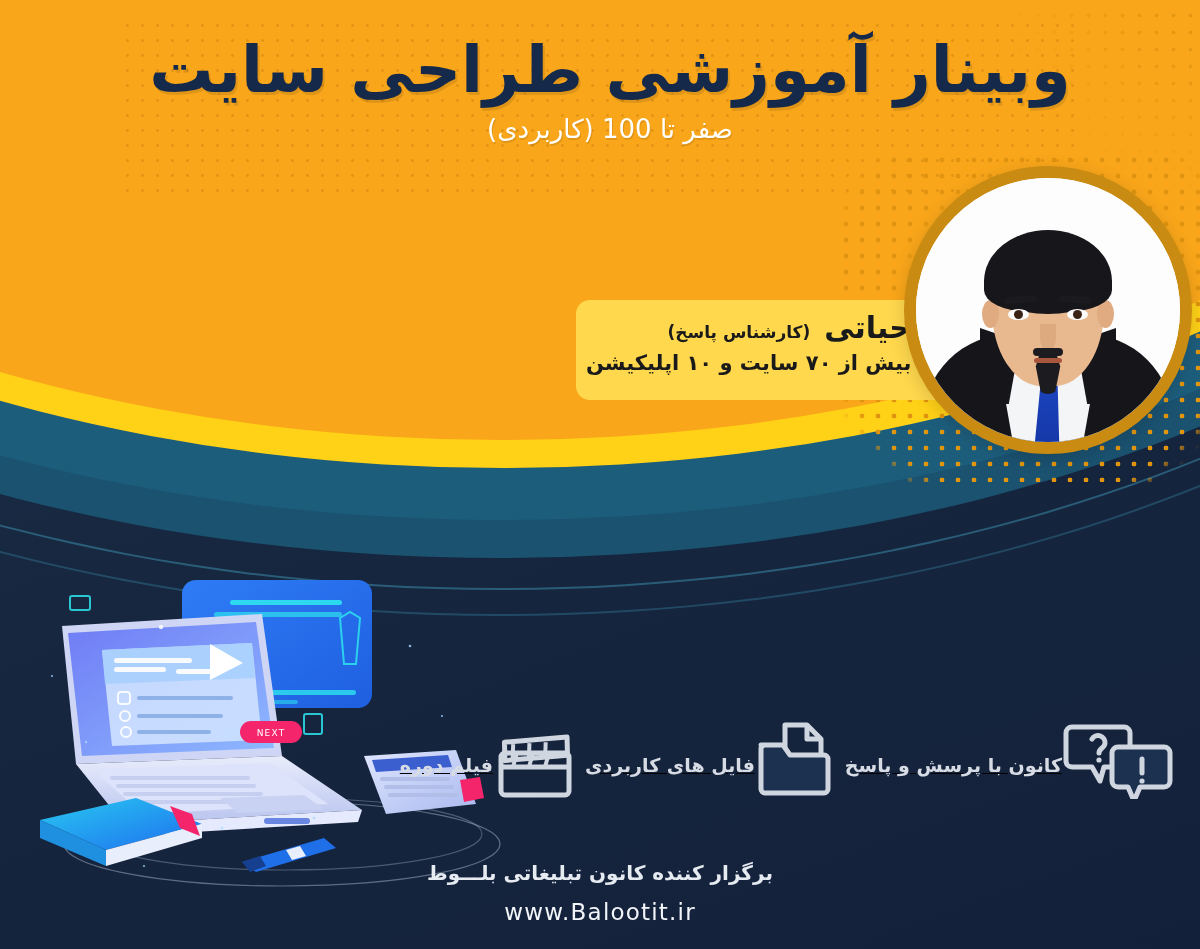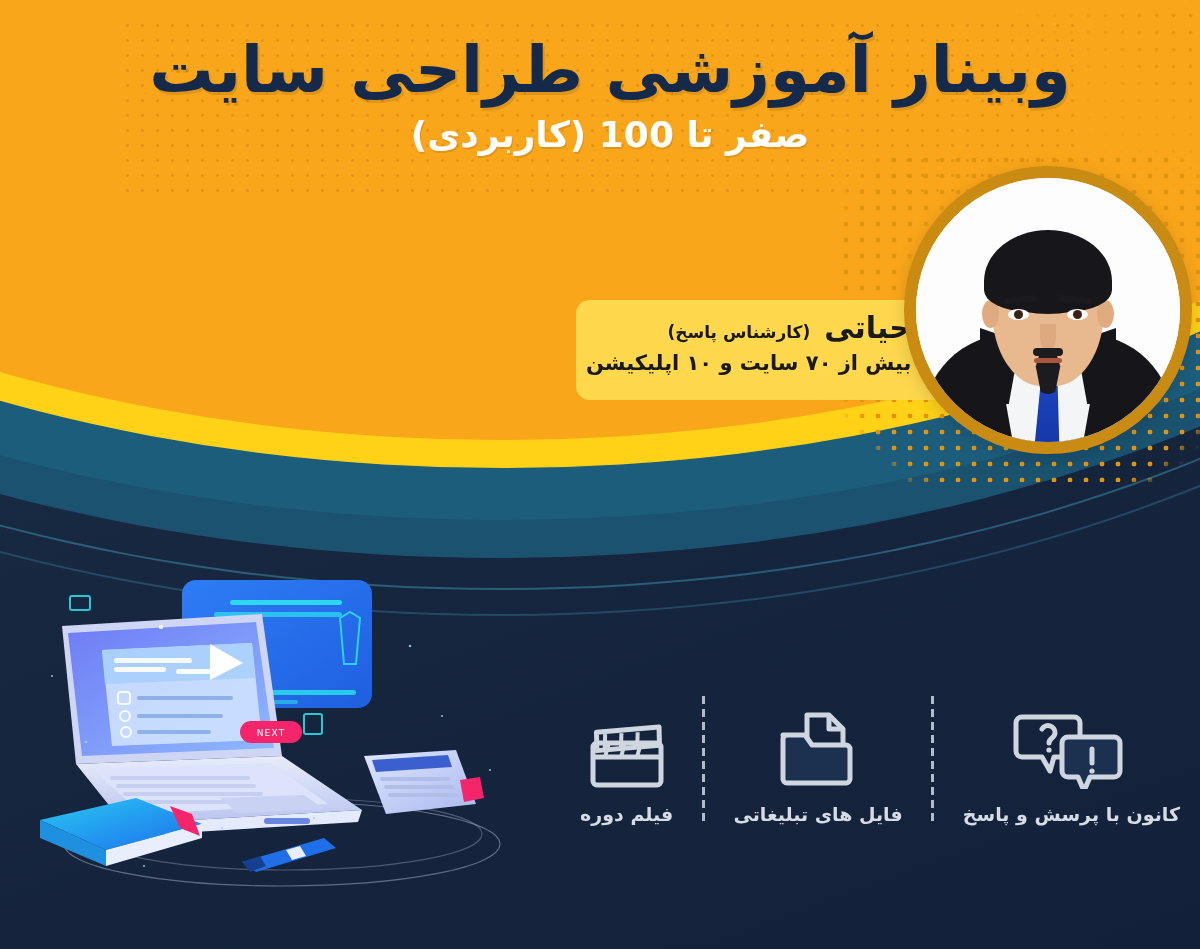--- a/index.html
+++ b/index.html
@@ -80,21 +80,21 @@
   
   .headline-wrap{position:absolute;right:60px;top:36px;width:1060px;text-align:center;z-index:12;}
   .headline{
     margin:0;
     font-size:64px;font-weight:700;line-height:1.08;
     color:#15294b;letter-spacing:-1px;
     text-shadow:2px 3px 0 rgba(0,0,0,.10);
   }
   .subhead{
     margin:10px 0 0;
-    font-size:36px;font-weight:700;line-height:1.1;
+    font-size:26px;font-weight:400;line-height:1.1;
     color:#ffffff;
     text-shadow:1px 2px 0 rgba(0,0,0,.10);
   }
 
   
   .portrait{
     position:absolute;left:904px;top:166px;
     width:288px;height:288px;border-radius:50%;
     background:#ffffff;
     border:12px solid #c98b11;
@@ -184,22 +184,23 @@
   
   .illu{position:absolute;left:24px;top:566px;width:500px;height:330px;z-index:10;}
 
   
   .features{
     position:absolute;left:580px;top:690px;width:600px;height:135px;
     display:flex;flex-direction:row;align-items:flex-end;justify-content:space-between;
     z-index:12;
   }
   .feature{
-    display:flex;flex-direction:column;align-items:center;justify-content:flex-end;
+    display:flex;flex-direction:row;align-items:center;justify-content:flex-end;
     height:100%;
+    text-decoration:underline;
   }
   .f-icon{height:82px;display:flex;align-items:flex-end;justify-content:center;}
   .f-label{
     margin-top:14px;color:#d6dbe4;font-size:19px;font-weight:700;white-space:nowrap;
   }
   .vdiv{
     width:3px;align-self:stretch;margin:6px 4px 2px;
     background-image:linear-gradient(#cfd6e0 58%,transparent 0);
     background-size:3px 13px;background-repeat:repeat-y;
     opacity:.85;
@@ -392,21 +393,21 @@
     <div class="vdiv"></div>
 
     <div class="feature">
       <div class="f-icon">
         <svg width="82" height="80" viewBox="0 0 82 80" fill="none" stroke="#cfd6e0" stroke-width="5" stroke-linejoin="round">
           <path d="M30 6 h22 l14 14 v30 h-36 z"></path>
           <path d="M52 6 v14 h14"></path>
           <path d="M6 26 h22 l7 10 h34 a4 4 0 0 1 4 4 v30 a4 4 0 0 1 -4 4 h-59 a4 4 0 0 1 -4 -4 v-40 a4 4 0 0 1 4 -4 z" fill="#1c3050"></path>
         </svg>
       </div>
-      <div class="f-label">فایل های تبلیغاتی</div>
+      <div class="f-label">فایل های کاربردی</div>
     </div>
 
     <div class="vdiv"></div>
 
     <div class="feature">
       <div class="f-icon">
         <svg width="84" height="80" viewBox="0 0 84 80" fill="none" stroke="#cfd6e0" stroke-width="5" stroke-linejoin="round">
           <rect x="8" y="34" width="68" height="42" rx="4"></rect>
           <path d="M8 48 h68"></path>
           <path d="M10 34 L14 16 L76 26 L72 44 Z" transform="rotate(-14 42 30)"></path>
@@ -418,14 +419,18 @@
             <path d="M40 34 L36 48"></path>
             <path d="M56 34 L52 48"></path>
           </g>
         </svg>
       </div>
       <div class="f-label">فیلم دوره</div>
     </div>
 
   </div>
 
+  <div class="footer">
+    <div class="f-org">برگزار کننده کانون تبلیغاتی بلـــوط</div>
+    <div class="f-url">www.Balootit.ir</div>
+  </div>
 
 </div>
 
 </body></html>

